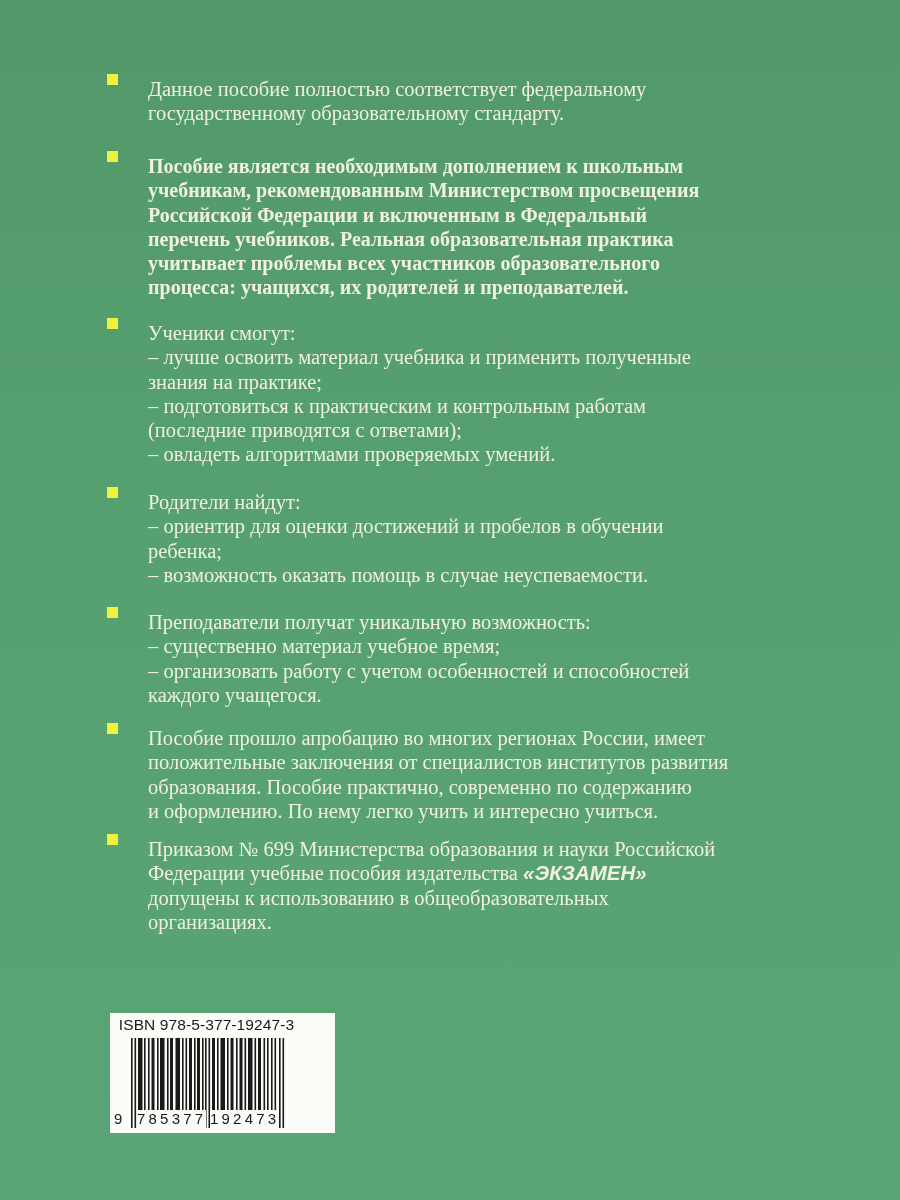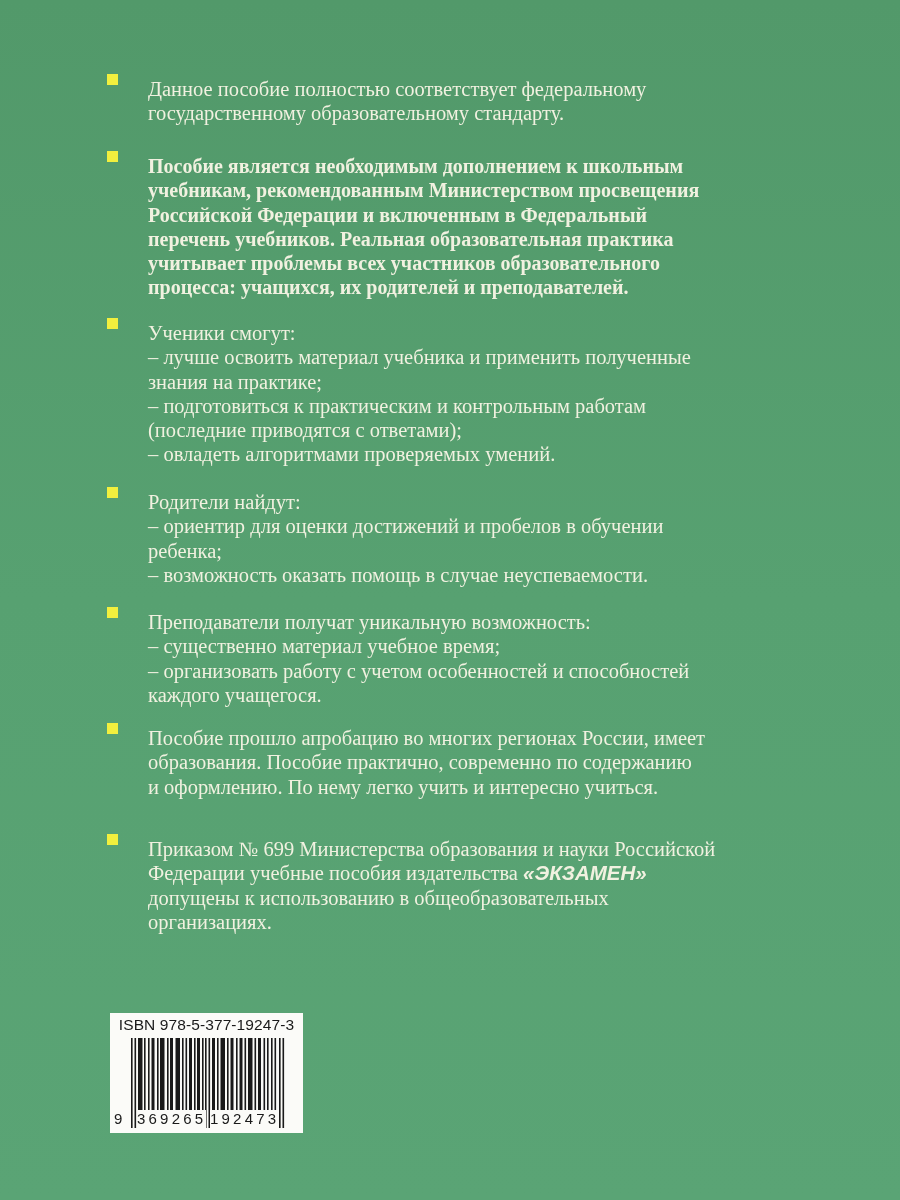--- a/index.html
+++ b/index.html
@@ -23,21 +23,21 @@
   }
   .text {
     position: absolute; left: 41px; top: 16px;
     font-size: 20.5px; line-height: 24.3px; white-space: nowrap;
   }
   .text .ln { display: block; }
   .bold .text { font-weight: bold; font-size: 20px; line-height: 24.3px; }
   .brand { font-family: "Liberation Sans", "DejaVu Sans", sans-serif; font-weight: bold; font-style: italic; }
 
   .barcode-box {
-    position: absolute; left: 110px; top: 1013px; width: 193px; height: 120px;
+    position: absolute; left: 110px; top: 1013px; width: 225px; height: 120px;
     background: #fbfbf8;
   }
   .isbn {
     position: absolute; left: 0; top: 3px; width: 193px; text-align: center;
     font-family: "Liberation Sans", "DejaVu Sans", sans-serif;
     font-size: 15.5px; color: #1a1a1a; letter-spacing: 0.1px;
   }
   .bars {
     position: absolute; left: 13px; top: 25px; width: 174px; height: 90px;
   }
@@ -102,20 +102,21 @@
     <span class="ln">– существенно материал учебное время;</span>
     <span class="ln">– организовать работу с учетом особенностей и способностей</span>
     <span class="ln">каждого учащегося.</span>
   </div>
 </div>
 
 <div class="block" style="top:710px;">
   <span class="bullet"></span>
   <div class="text">
     <span class="ln">Пособие прошло апробацию во многих регионах России, имеет</span>
+    <span class="ln">положительные заключения от специалистов институтов развития</span>
     <span class="ln">образования. Пособие практично, современно по содержанию</span>
     <span class="ln">и оформлению. По нему легко учить и интересно учиться.</span>
   </div>
 </div>
 
 <div class="block" style="top:821px;">
   <span class="bullet"></span>
   <div class="text">
     <span class="ln">Приказом № 699 Министерства образования и науки Российской</span>
     <span class="ln"><span>Федерации учебные пособия издательства </span><span class="brand">«ЭКЗАМЕН»</span></span>
@@ -160,15 +161,15 @@
       <rect x="135" y="0" width="3" height="72"></rect>
       <rect x="140.5" y="0" width="1.6" height="72"></rect>
       <rect x="144" y="0" width="1.6" height="72"></rect>
       <rect x="148" y="0" width="1.6" height="72"></rect>
       <rect x="151.5" y="0" width="1.6" height="72"></rect>
       <rect x="156" y="0" width="1.6" height="90"></rect>
       <rect x="159.5" y="0" width="1.6" height="90"></rect>
     </g>
   </svg>
   <div class="digits" style="left:4px;">9</div>
-  <div class="digits" style="left:27px;">369265</div>
+  <div class="digits" style="left:27px;">785377</div>
   <div class="digits" style="left:100px;">192473</div>
 </div>
 
 </body></html>

